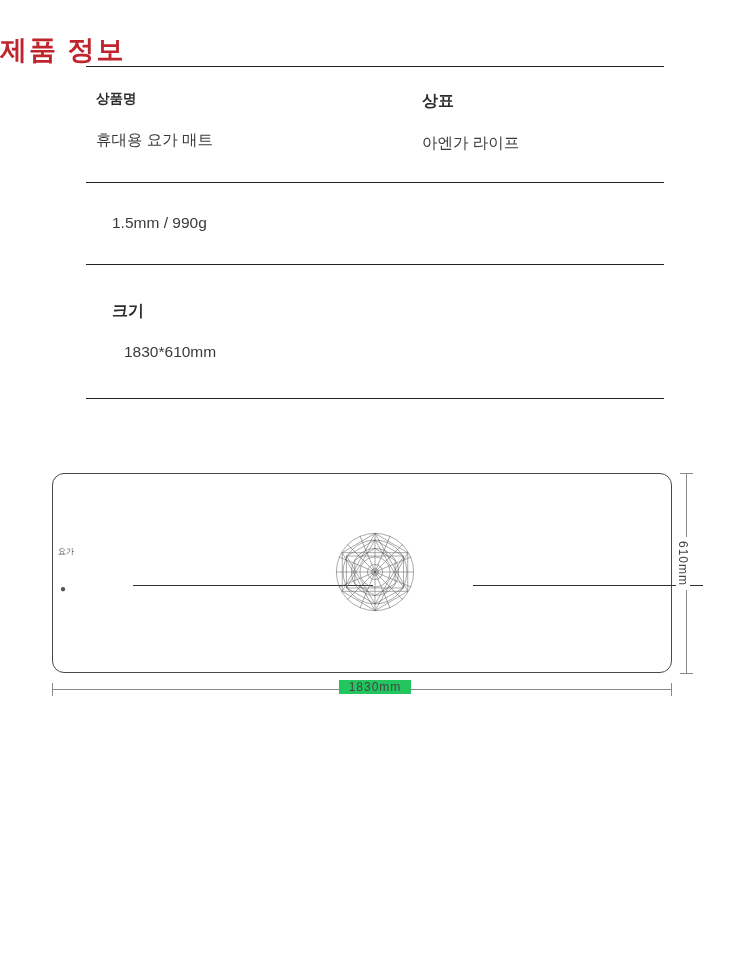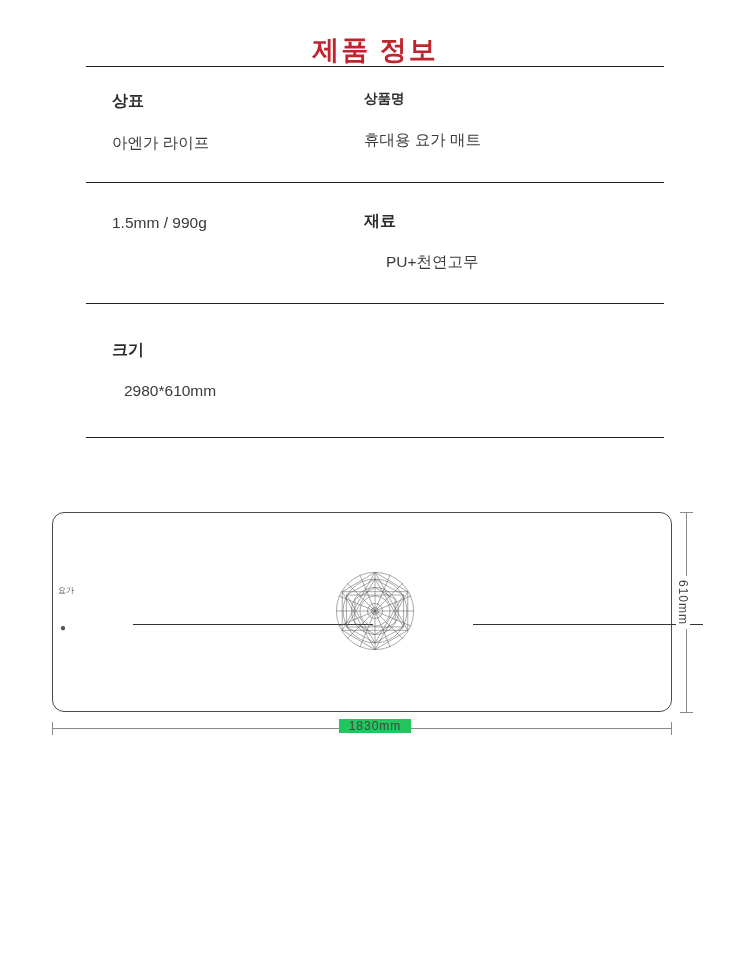--- a/index.html
+++ b/index.html
@@ -17,21 +17,20 @@
   }
   .page {
     width: 750px;
     height: 977px;
     position: relative;
     background: #ffffff;
   }
 
   
   .title {
-    text-align: center;
     color: #c0242c;
     font-size: 27px;
     font-weight: bold;
     letter-spacing: 2px;
     padding-top: 34px;
     line-height: 1.2;
   }
   .divider {
     width: 578px;
     height: 1px;
@@ -228,48 +227,44 @@
 
 <div class="page">
 
   <div class="title">제품 정보</div>
 
   <div>
 
     <div class="divider"></div>
 
     <div class="spec-row row1">
+      <div class="spec-cell right">
+        <div class="spec-label small">상품명</div>
+        <div class="spec-value">휴대용 요가 매트</div>
+      </div>
       <div class="spec-cell left">
         <div class="spec-label">상표</div>
         <div class="spec-value">아엔가 라이프</div>
       </div>
-      <div class="spec-cell right">
-        <div class="spec-label small">상품명</div>
-        <div class="spec-value">휴대용 요가 매트</div>
-      </div>
     </div>
 
     <div class="divider"></div>
 
     <div class="spec-row row2">
       <div class="spec-cell left">
         <div class="spec-value">1.5mm / 990g</div>
       </div>
-      <div class="spec-cell right">
-        <div class="spec-label">재료</div>
-        <div class="spec-value indent2">PU+천연고무</div>
-      </div>
     </div>
 
     <div class="divider"></div>
 
     <div class="spec-row row3">
       <div class="spec-cell left">
         <div class="spec-label">크기</div>
-        <div class="spec-value indent">2980*610mm</div>
+        <div class="spec-value indent">1830*610mm</div>
       </div>
       <div class="spec-cell right">
       </div>
     </div>
 
     <div class="divider"></div>
   </div>
 
   <div class="diagram-wrap">
 

